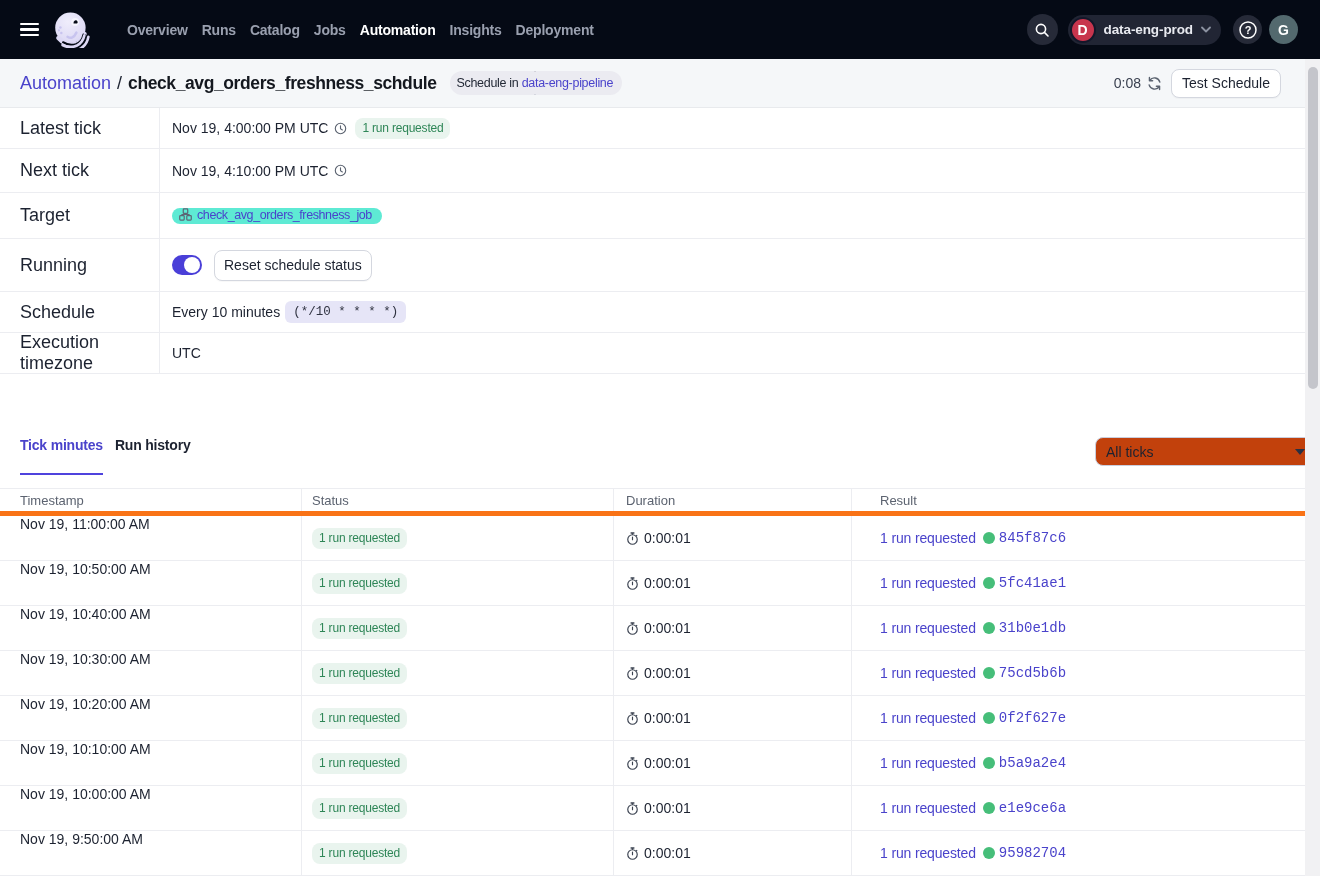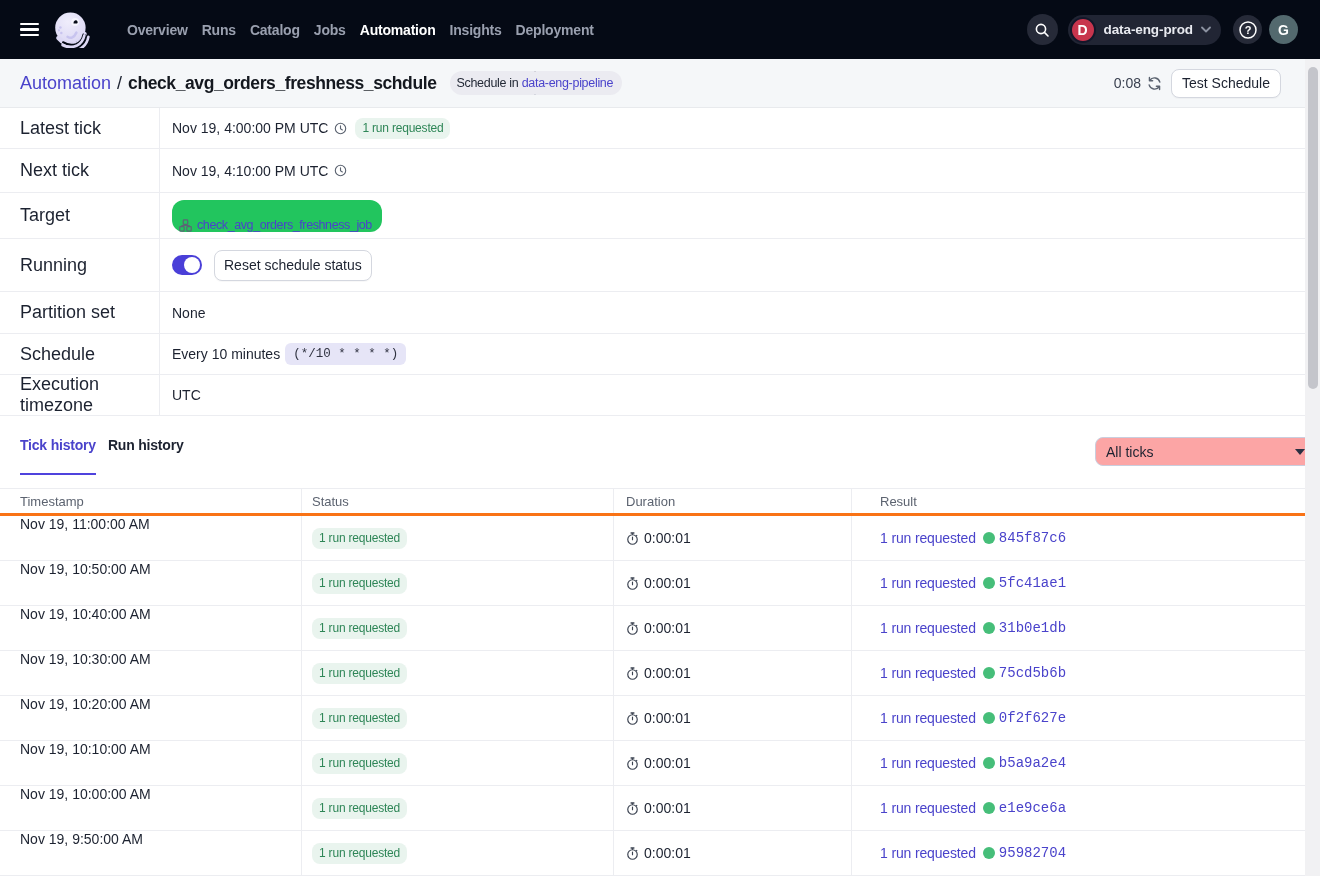--- a/index.html
+++ b/index.html
@@ -33,38 +33,38 @@
 .counttext { font-size:14px; color:#3a4150; }
 .refbtn { margin-left:6px; display:flex; }
 .testbtn { margin-left:9px; height:29px; background:#fff; border:1px solid #d4d7df; border-radius:8px; font-size:14px; color:#1c2230; display:flex; align-items:center; padding:0 10px; box-shadow:0 1px 1px rgba(0,0,0,0.03); }
 
 
 .props { position:absolute; left:0; top:108px; width:1305px; }
 .prow { display:flex; border-bottom:1px solid #ecedf1; }
 .plabel { width:160px; border-right:1px solid #ecedf1; padding-left:20px; display:flex; align-items:center; font-size:18px; color:#1c2230; flex:none; }
 .pval { flex:1; padding-left:12px; display:flex; align-items:center; font-size:14px; color:#1c2230; }
 .greenpill { background:#e9f4ee; color:#2e8657; border-radius:8px; height:21px; display:inline-flex; align-items:center; padding:0 7px; font-size:12px; letter-spacing:-0.2px; }
-.lavpill { background:#22c55e; border-radius:12px; height:32px; display:inline-flex; align-items:flex-end; padding:0 10px 0 7px; gap:5px; }
+.lavpill { background:#5eead4; border-radius:12px; height:16px; display:inline-flex; align-items:flex-start; padding:0 10px 0 7px; gap:5px; }
 .lavpill a { color:#4a43cb; font-size:12.5px; text-decoration:none; letter-spacing:-0.4px; }
 .toggle { width:30px; height:20px; border-radius:10px; background:#4a3fd8; position:relative; }
 .toggle::after { content:""; position:absolute; right:2px; top:2px; width:16px; height:16px; border-radius:50%; background:#fff; }
 .resetbtn { height:31px; background:#fff; border:1px solid #d4d7df; border-radius:8px; font-size:14px; color:#1c2230; display:flex; align-items:center; padding:0 9px; margin-left:12px; box-shadow:0 1px 1px rgba(0,0,0,0.03); }
 .cronpill { background:#e6e5f7; color:#2f3240; border-radius:6px; height:22px; display:inline-flex; align-items:center; padding:0 8px; font-family:"Liberation Mono", monospace; font-size:12.5px; margin-left:5px; }
 
 
 .tabsrow { position:absolute; left:0; top:416px; width:1305px; height:72px; }
 .tabs { position:absolute; left:20px; top:21px; display:flex; gap:12px; }
 .tab { font-size:14px; font-weight:600; color:#1c2230; padding-bottom:20px; letter-spacing:-0.2px; }
 .tab.sel { color:#4a43cb; border-bottom:2px solid #4f43dd; }
-.selectbox { position:absolute; left:1095px; top:21px; width:221px; height:29px; background:#fca5a5; border:1px solid #c9cede; border-radius:8px; display:flex; align-items:center; padding:0 10px; font-size:14px; color:#1c2230; }
+.selectbox { position:absolute; left:1095px; top:21px; width:221px; height:29px; background:#c2410c; border:1px solid #c9cede; border-radius:8px; display:flex; align-items:center; padding:0 10px; font-size:14px; color:#1c2230; }
 .selcaret { margin-left:auto; width:0; height:0; border-left:5px solid transparent; border-right:5px solid transparent; border-top:6px solid #2a3042; }
 
 
 .ticks { position:absolute; left:0; top:488px; width:1305px; }
-.thead { display:flex; height:28px; border-top:1px solid #ecedf1; border-bottom:3px solid #f97316; align-items:center; font-size:13px; color:#5c6370; }
+.thead { display:flex; height:28px; border-top:1px solid #ecedf1; border-bottom:5px solid #f97316; align-items:center; font-size:13px; color:#5c6370; }
 .trow { display:flex; height:45px; border-bottom:1px solid #ecedf1; align-items:flex-start; font-size:14px; color:#1c2230; }
 .c1 { width:301px; padding-left:20px; flex:none; }
 .c2 { width:312px; padding-left:10px; flex:none; border-left:1px solid #ecedf1; height:100%; display:flex; align-items:center; }
 .c3 { width:238px; padding-left:12px; flex:none; border-left:1px solid #ecedf1; height:100%; display:flex; align-items:center; gap:5px; }
 .c4 { flex:1; padding-left:28px; border-left:1px solid #ecedf1; height:100%; display:flex; align-items:center; }
 .reslink { color:#4a43cb; text-decoration:none; letter-spacing:-0.15px; }
 .dot { width:12px; height:12px; border-radius:50%; background:#46be79; margin-left:7px; margin-right:4px; }
 .hash { font-family:"Liberation Mono", monospace; font-size:14px; color:#4a43cb; text-decoration:none; }
 
 
@@ -196,37 +196,33 @@
       </span>
     </div>
   </div>
   <div class="prow" style="height:53px">
     <div class="plabel">Running</div>
     <div class="pval">
         <div class="toggle"></div>
         <div class="resetbtn">Reset schedule status</div>
       </div>
   </div>
-  <div class="prow" style="height:42px">
-    <div class="plabel">Partition set</div>
-    <div class="pval">None</div>
-  </div>
   <div class="prow" style="height:41px">
     <div class="plabel">Schedule</div>
     <div class="pval">Every 10 minutes <span class="cronpill">(*/10 * * * *)</span></div>
   </div>
   <div class="prow" style="height:41px">
     <div class="plabel">Execution timezone</div>
     <div class="pval">UTC</div>
   </div>
 </div>
 
 <div class="tabsrow">
   <div class="tabs">
-    <div class="tab sel">Tick history</div>
+    <div class="tab sel">Tick minutes</div>
     <div class="tab">Run history</div>
   </div>
   <div class="selectbox">All ticks <span class="selcaret"></span></div>
 </div>
 
 <div class="ticks">
   <div class="thead">
       <div class="c1">Timestamp</div>
       <div class="c2">Status</div>
       <div class="c3">Duration</div>

